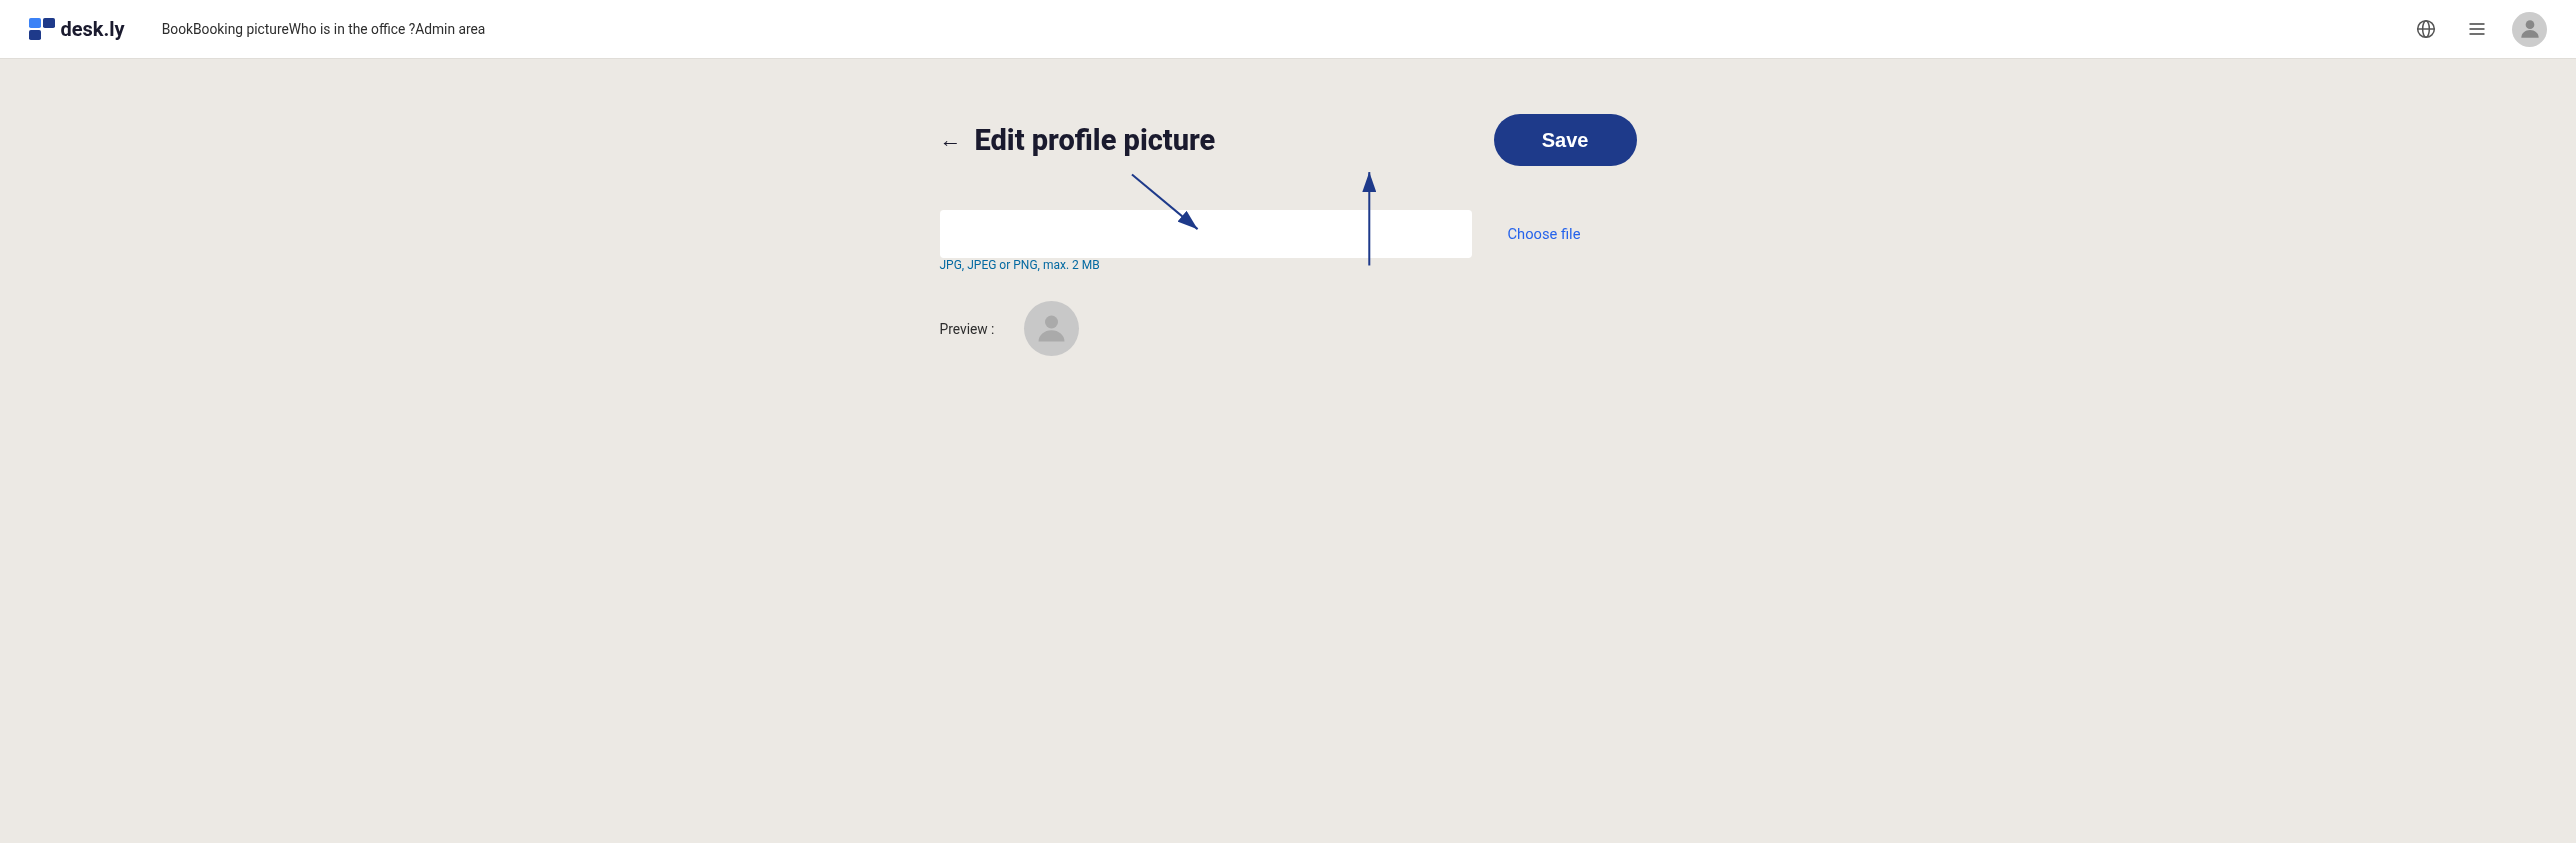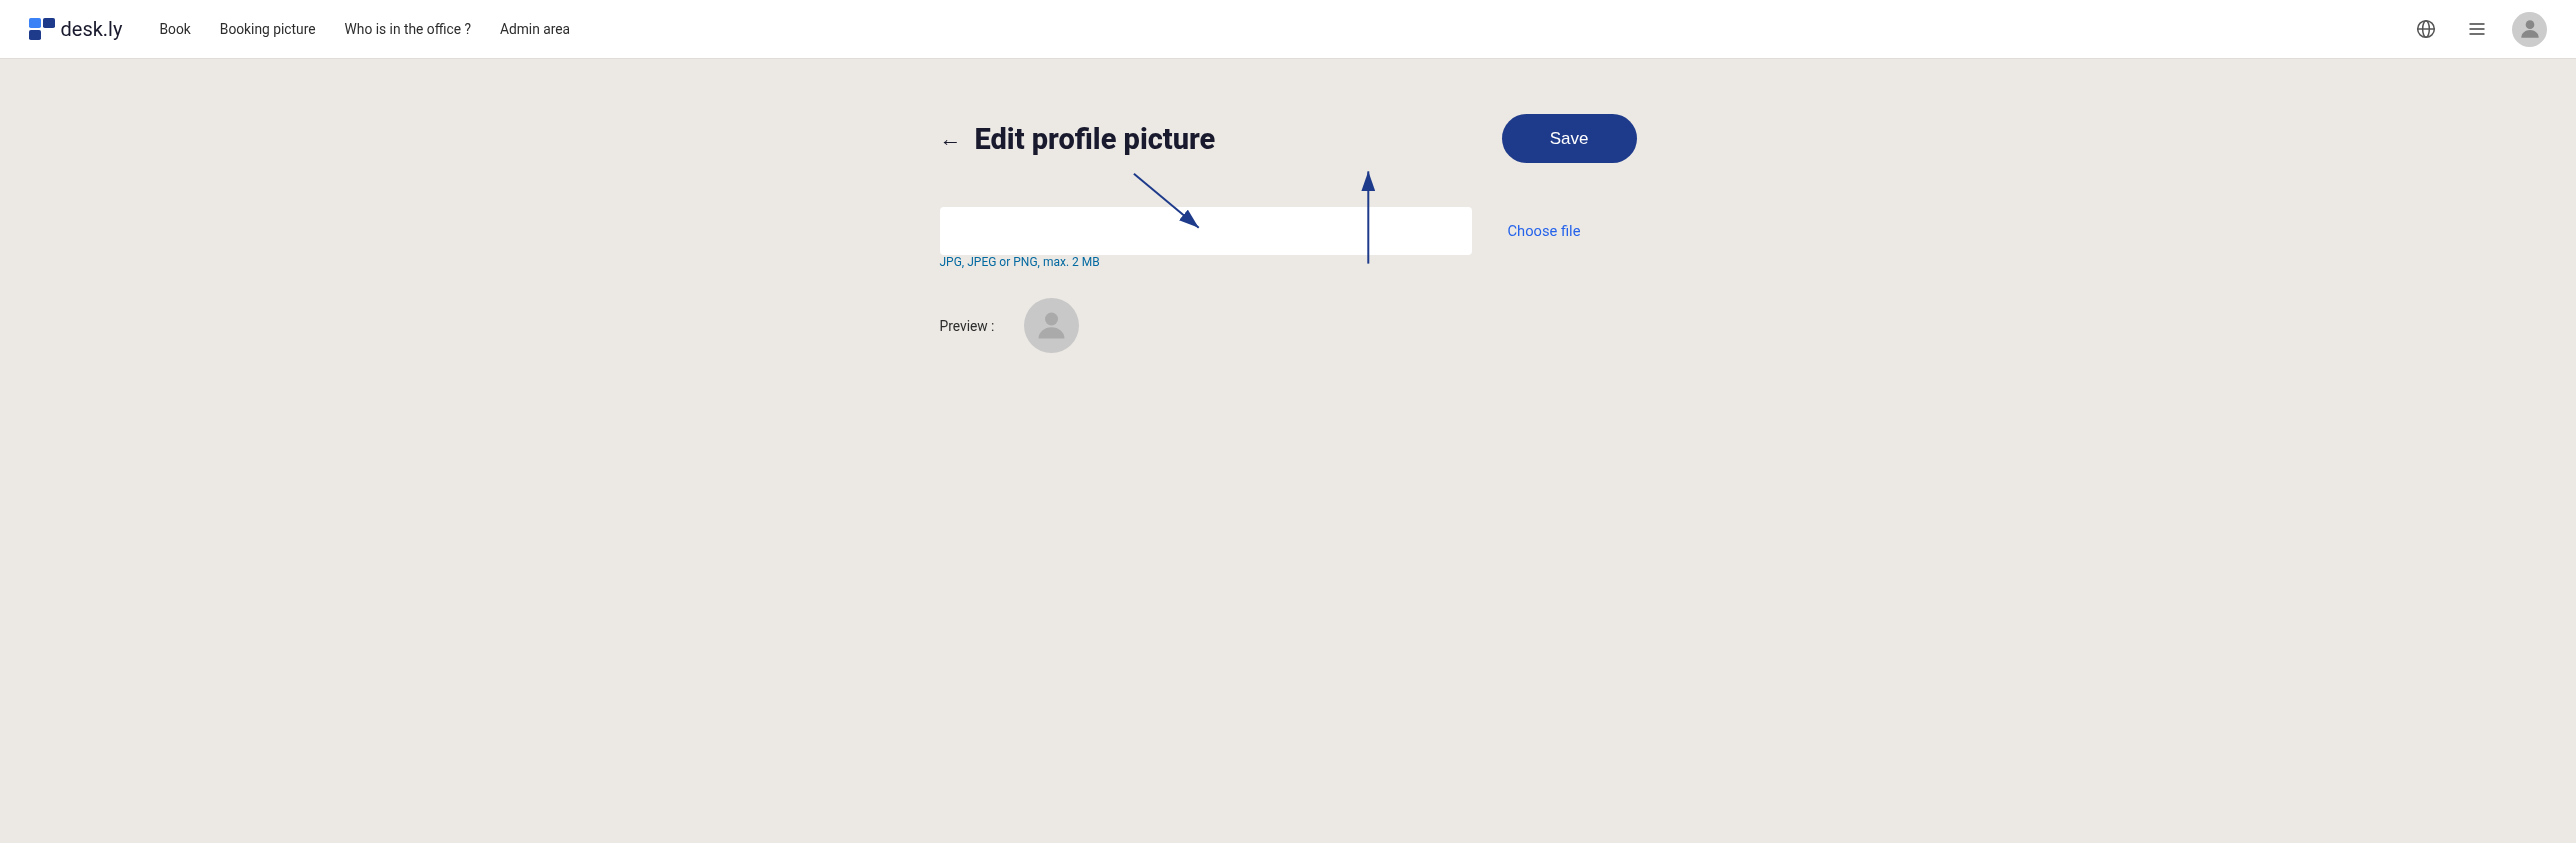--- a/index.html
+++ b/index.html
@@ -28,28 +28,27 @@
     .navbar-logo {
       display: flex;
       align-items: center;
       gap: 7.3px;
       margin-right: 37px;
       text-decoration: none;
     }
 
     .logo-text {
       font-size: 20px;
-      font-weight: 400;
+      font-weight: 700;
       color: #1a1a2e;
     }
 
     .navbar-nav {
       display: flex;
       align-items: flex-start;
-      gap: 29px;
       flex: 1;
     }
 
     .nav-link {
       font-size: 13.8px;
       color: #2d2d2d;
       text-decoration: none;
       cursor: pointer;
       white-space: nowrap;
     }
@@ -125,22 +124,22 @@
       font-weight: 800;
       color: #1a1a2e;
     }
 
     .save-button {
       background-color: #1e3a8a;
       color: white;
       border: none;
       border-radius: 46px;
       padding: 14.7px 48px;
-      font-size: 17px;
-      font-weight: 400;
+      font-size: 20px;
+      font-weight: 700;
       cursor: pointer;
       white-space: nowrap;
     }
 
     
     .form-section {
       margin-bottom: 22px;
     }
 
     .form-label {

